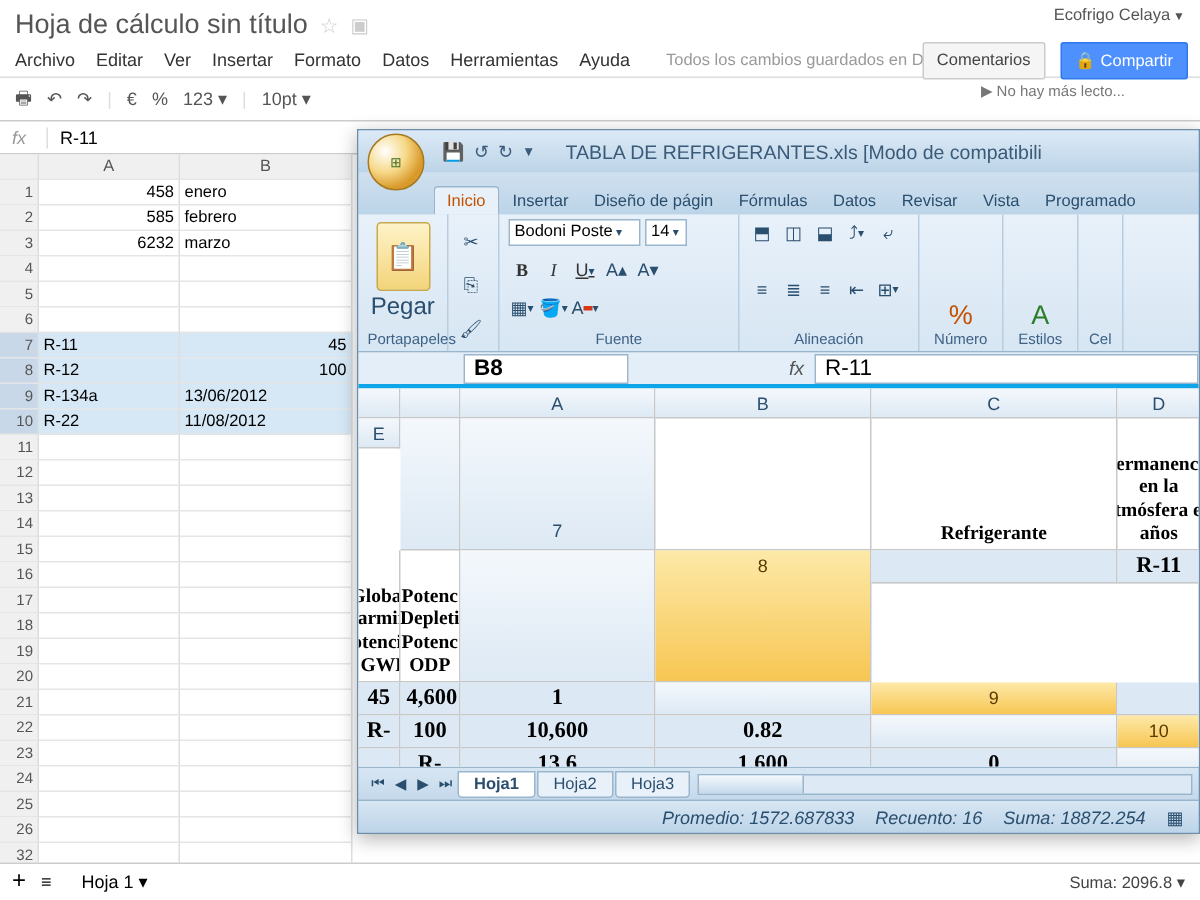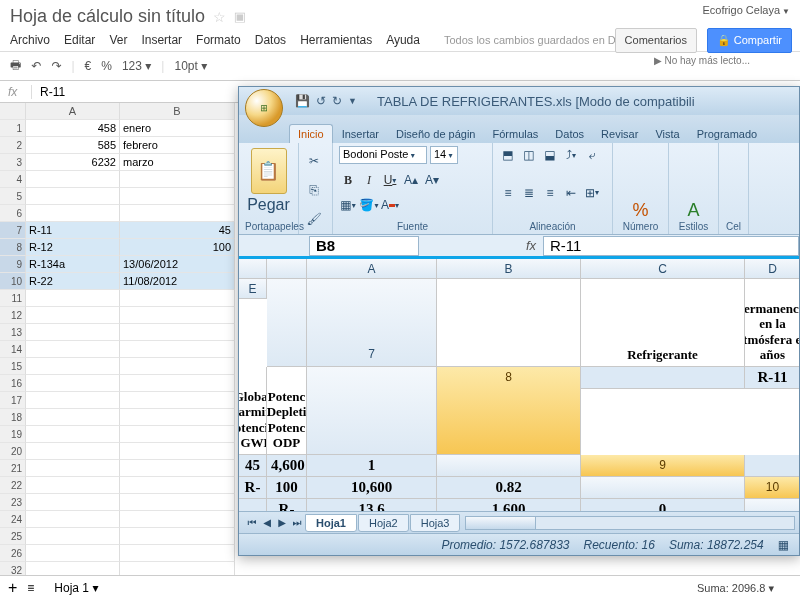--- a/index.html
+++ b/index.html
@@ -28,21 +28,21 @@
 .gs-grid { display: grid; grid-template-columns: 26px 94px 115px; font-size: 11px; }
 .gs-grid div { border-right: 1px solid #ddd; border-bottom: 1px solid #e5e5e5; height: 17px; line-height: 17px; padding: 0 3px; overflow: hidden; white-space: nowrap; }
 .gs-grid .hdr { background: #f0f0f0; text-align: center; color: #555; }
 .gs-grid .rowhdr { background: #f0f0f0; text-align: right; color: #555; font-size: 10px; }
 .gs-grid .num { text-align: right; }
 .gs-grid .sel { background: #d6e8f6; }
 .gs-grid .selhdr { background: #c8d8e8; }
 
 .gs-bottom { position: absolute; bottom: 0; left: 0; right: 0; height: 25px; border-top: 1px solid #ccc; display: flex; align-items: center; gap: 10px; padding: 0 8px; font-size: 12px; background: #fff; }
 .gs-tab { padding: 3px 10px; font-size: 12px; }
-.gs-sum { position: absolute; right: 26px; font-size: 11px; color: #444; }
+.gs-sum { position: absolute; right: 10px; font-size: 11px; color: #444; }
 
 
 .excel { position: absolute; top: 86px; left: 238px; width: 562px; height: 470px; border: 1px solid #6b8eab; background: #cfe0ef; box-shadow: 0 3px 12px rgba(0,0,0,.3); display: flex; flex-direction: column; }
 .ex-titlebar { height: 28px; background: linear-gradient(#dceaf6,#bcd4e8); display: flex; align-items: center; padding-left: 6px; gap: 8px; }
 .ex-orb { width: 38px; height: 38px; border-radius: 50%; background: radial-gradient(circle at 30% 30%, #fff, #f6d887 40%, #d99a2b 70%); border: 1px solid #a67a20; margin-top: 14px; margin-right: 4px; z-index: 5; position: relative; display:flex; align-items:center; justify-content:center; font-size:9px; color:#3b6e22; }
 .ex-qat { display: flex; gap: 6px; font-size: 12px; color: #3b5c7a; align-items:center;}
 .ex-qat span { cursor: pointer; }
 .ex-title { margin-left: 12px; font-size: 13px; color: #3a5a78; white-space: nowrap; overflow: hidden; }
 .ex-tabsbar { height: 28px; display: flex; align-items: flex-end; padding-left: 50px; gap: 1px; background: linear-gradient(#cfe0ef,#bcd4e8); }
 .ex-tab { font-size: 11px; color: #2a4e6e; padding: 3px 8px; cursor: pointer; border-top-left-radius:3px; border-top-right-radius:3px;}

